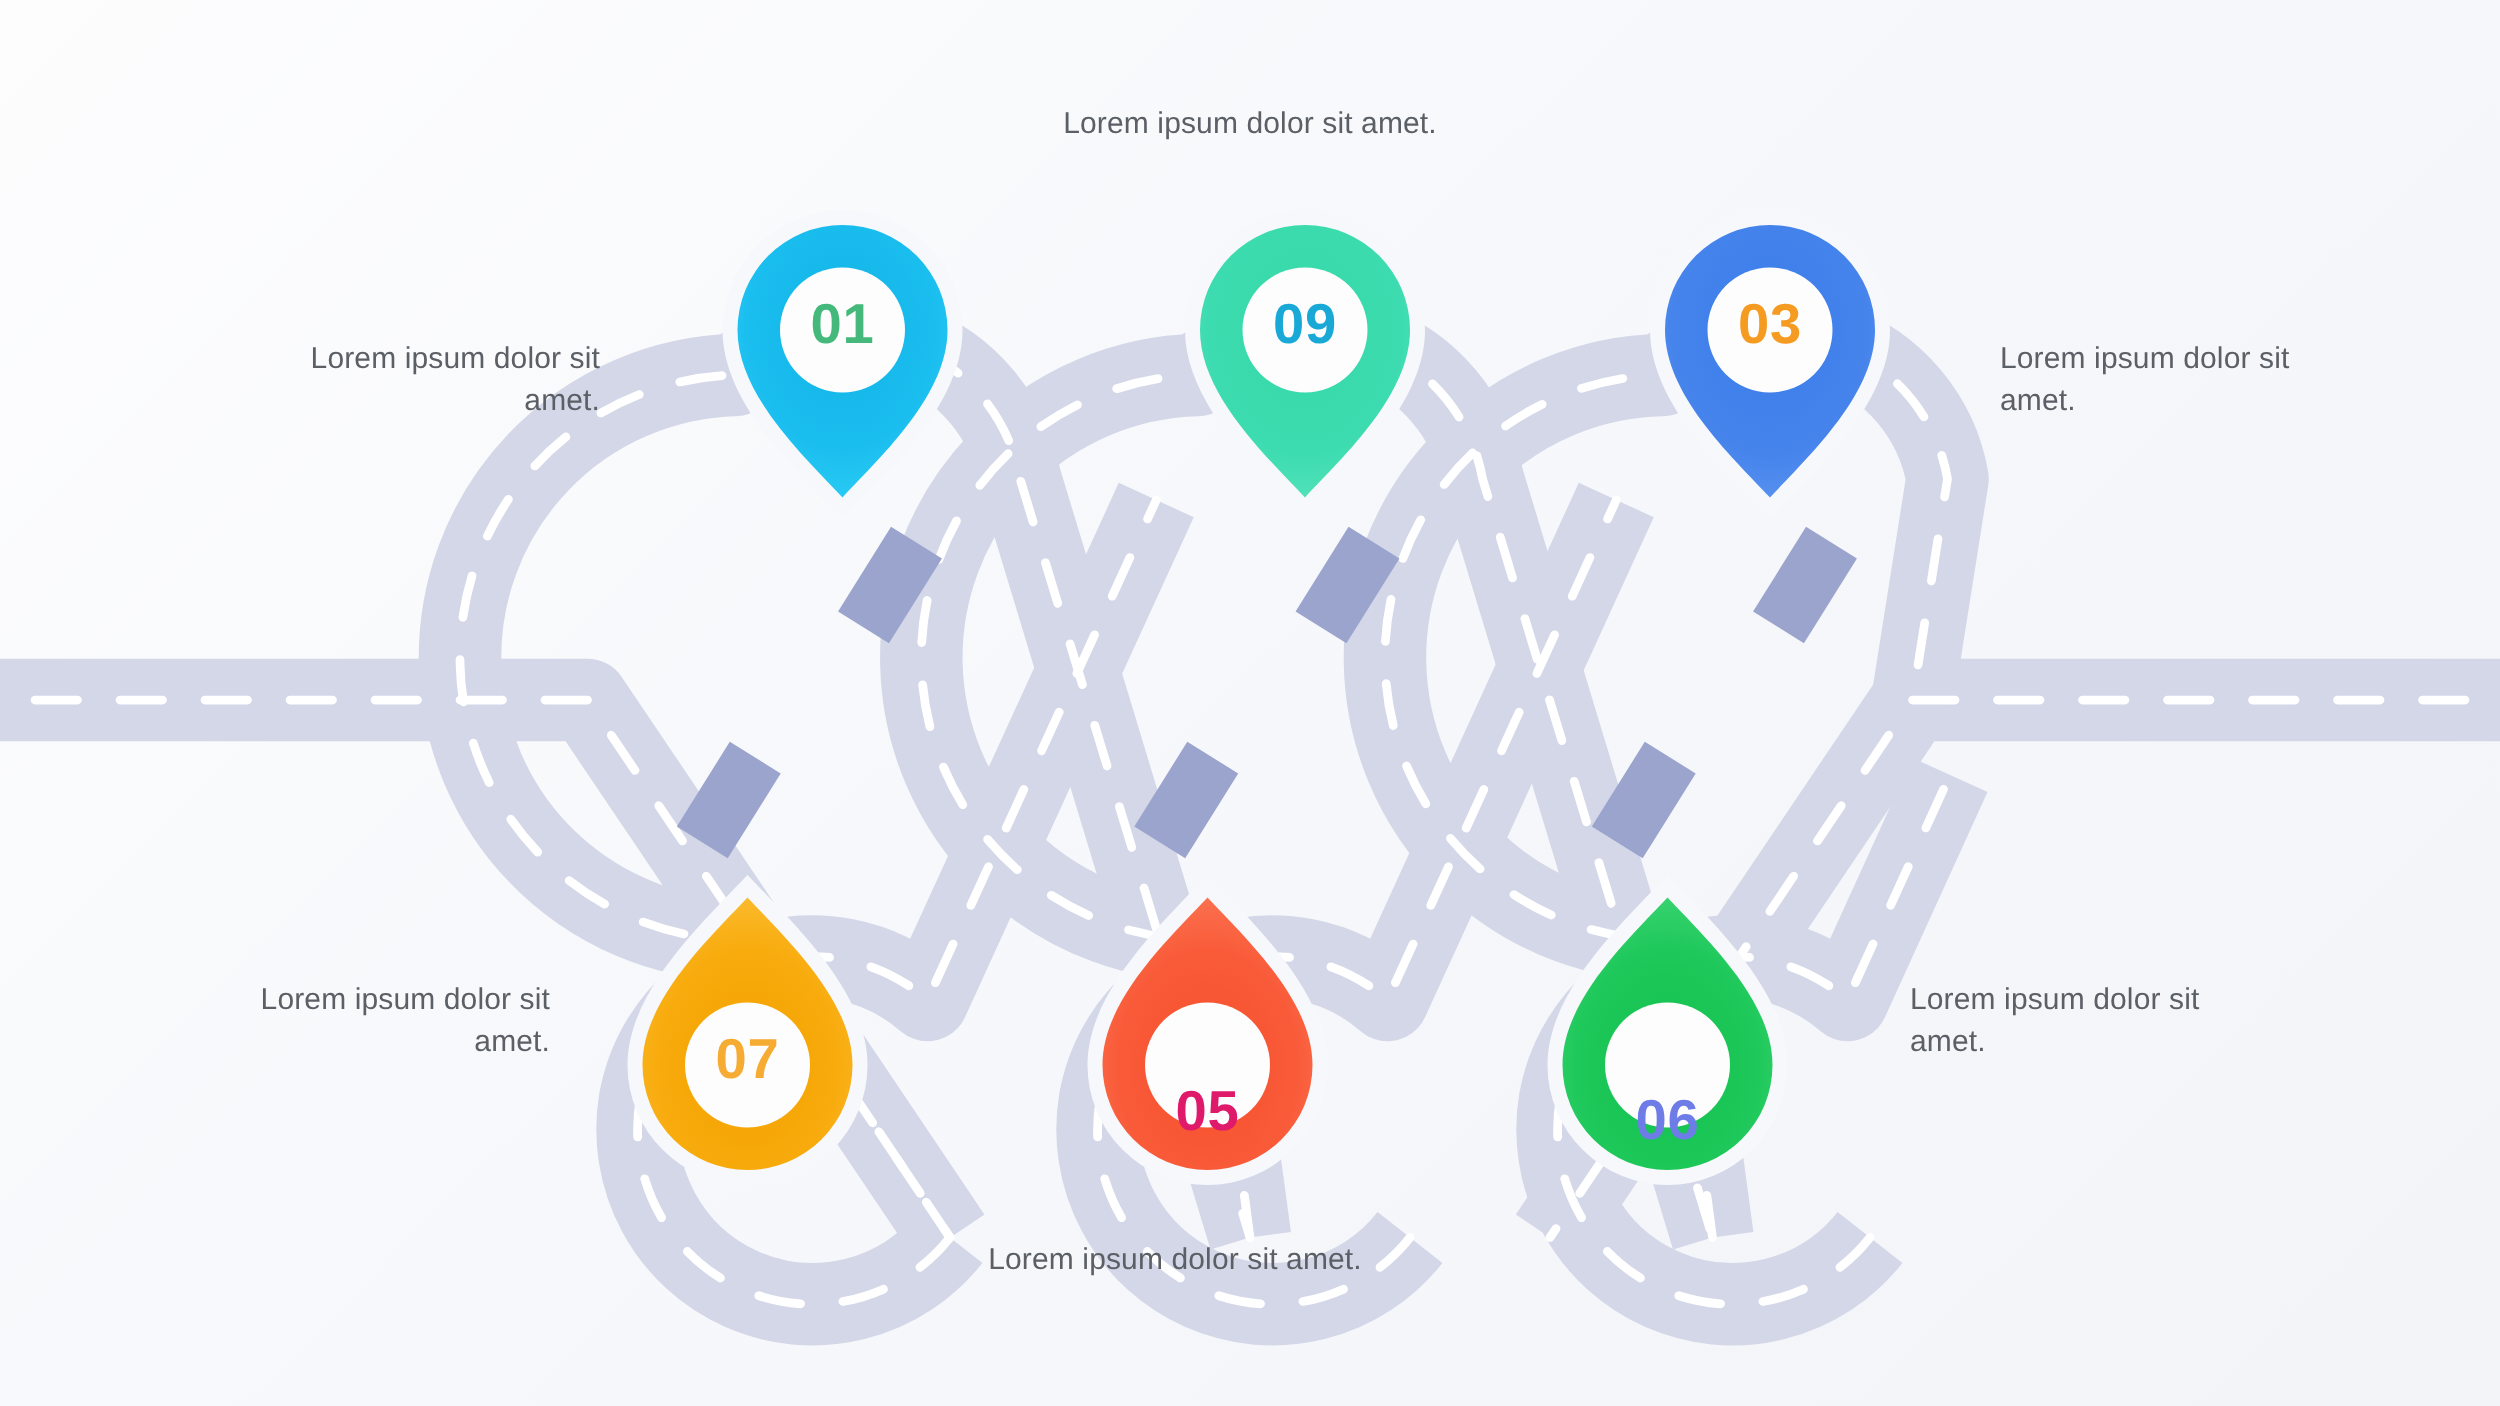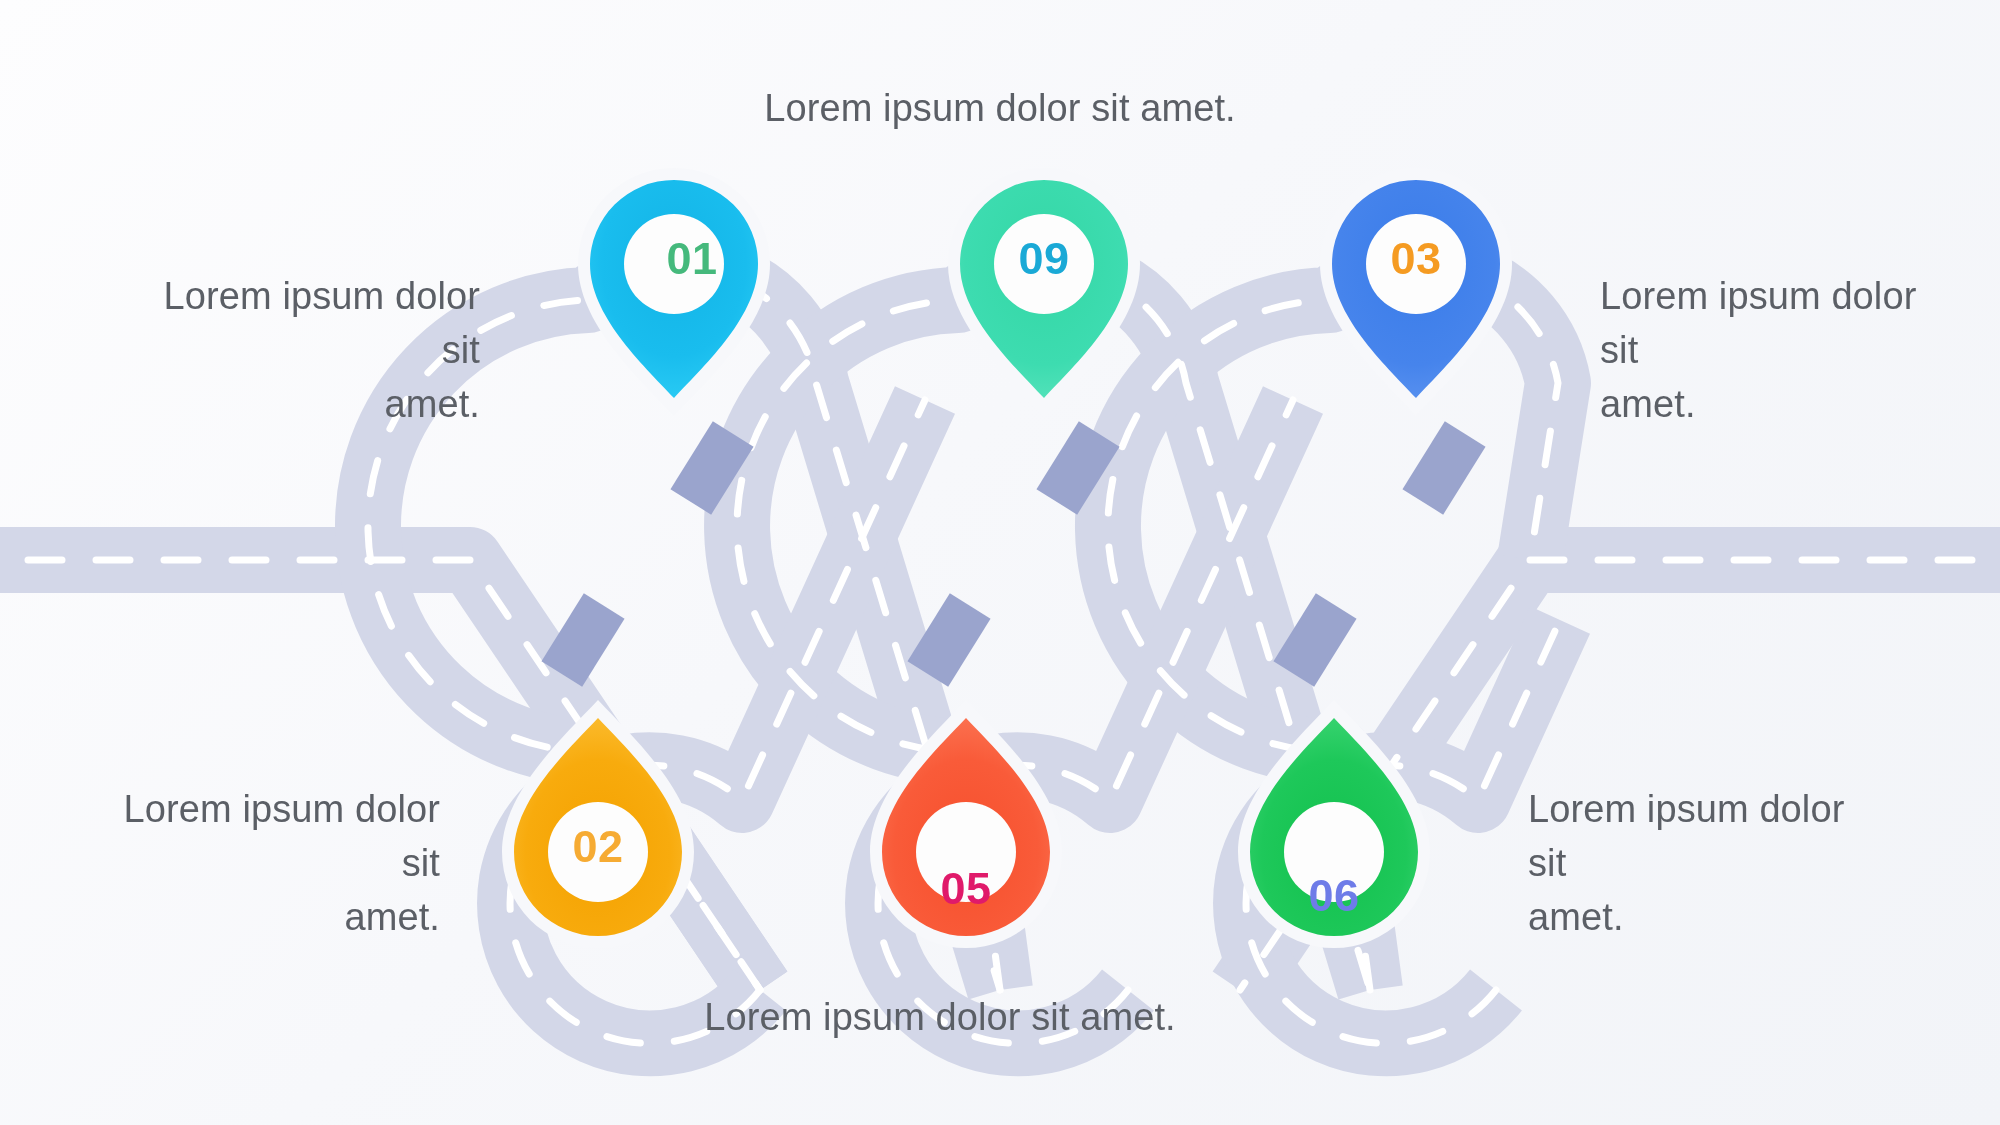--- a/index.html
+++ b/index.html
@@ -26,21 +26,21 @@
     top: 0;
     width: 2000px;
     height: 1125px;
     display: block;
   }
 
   
   .caption {
     position: absolute;
     color: #5b5f66;
-    font-size: 38px;
+    font-size: 24px;
     line-height: 1.42;
     letter-spacing: 0.1px;
     white-space: pre-line;
   }
   .caption.center      { text-align: center; }
   .caption.right-align { text-align: right; }
   .caption.left-align  { text-align: left; }
 
   #caption-top    { left: 660px;  top: 82px;  width: 680px; }
   #caption-bottom { left: 600px;  top: 991px; width: 680px; }
@@ -247,24 +247,24 @@
                  a 84 84 0 0 0 84 -84
                  c 0 -51 -51 -99 -84 -134
                  c -33 35 -84 83 -84 134
                  a 84 84 0 0 0 84 84 z"></path>
         <circle cx="1334" cy="852" r="50" fill="#fdfdfd"></circle>
       </g>
 
     </g>
   </svg>
 
-  <div class="pin-number" id="num-01" style="left:692px; top:264px; color:#45b97c;">01</div>
+  <div class="pin-number" id="num-01" style="left:674px; top:264px; color:#45b97c;">01</div>
   <div class="pin-number" id="num-02" style="left:1044px; top:264px; color:#1aa9d6;">09</div>
   <div class="pin-number" id="num-03" style="left:1416px; top:264px; color:#f59b22;">03</div>
-  <div class="pin-number" id="num-04" style="left:598px; top:852px; color:#f6ab33;">02</div>
+  <div class="pin-number" id="num-04" style="left:598px; top:852px; color:#f6ab33;">07</div>
   <div class="pin-number" id="num-05" style="left:966px; top:894px; color:#e01a6a;">05</div>
   <div class="pin-number" id="num-06" style="left:1334px; top:901px; color:#6e7ce8;">06</div>
 
   <div class="caption center" id="caption-top">Lorem ipsum dolor sit amet.</div>
 
   <div class="caption center" id="caption-bottom">Lorem ipsum dolor sit amet.</div>
 
   <div class="caption right-align" id="caption-left-top">Lorem ipsum dolor sit
 amet.</div>
 

